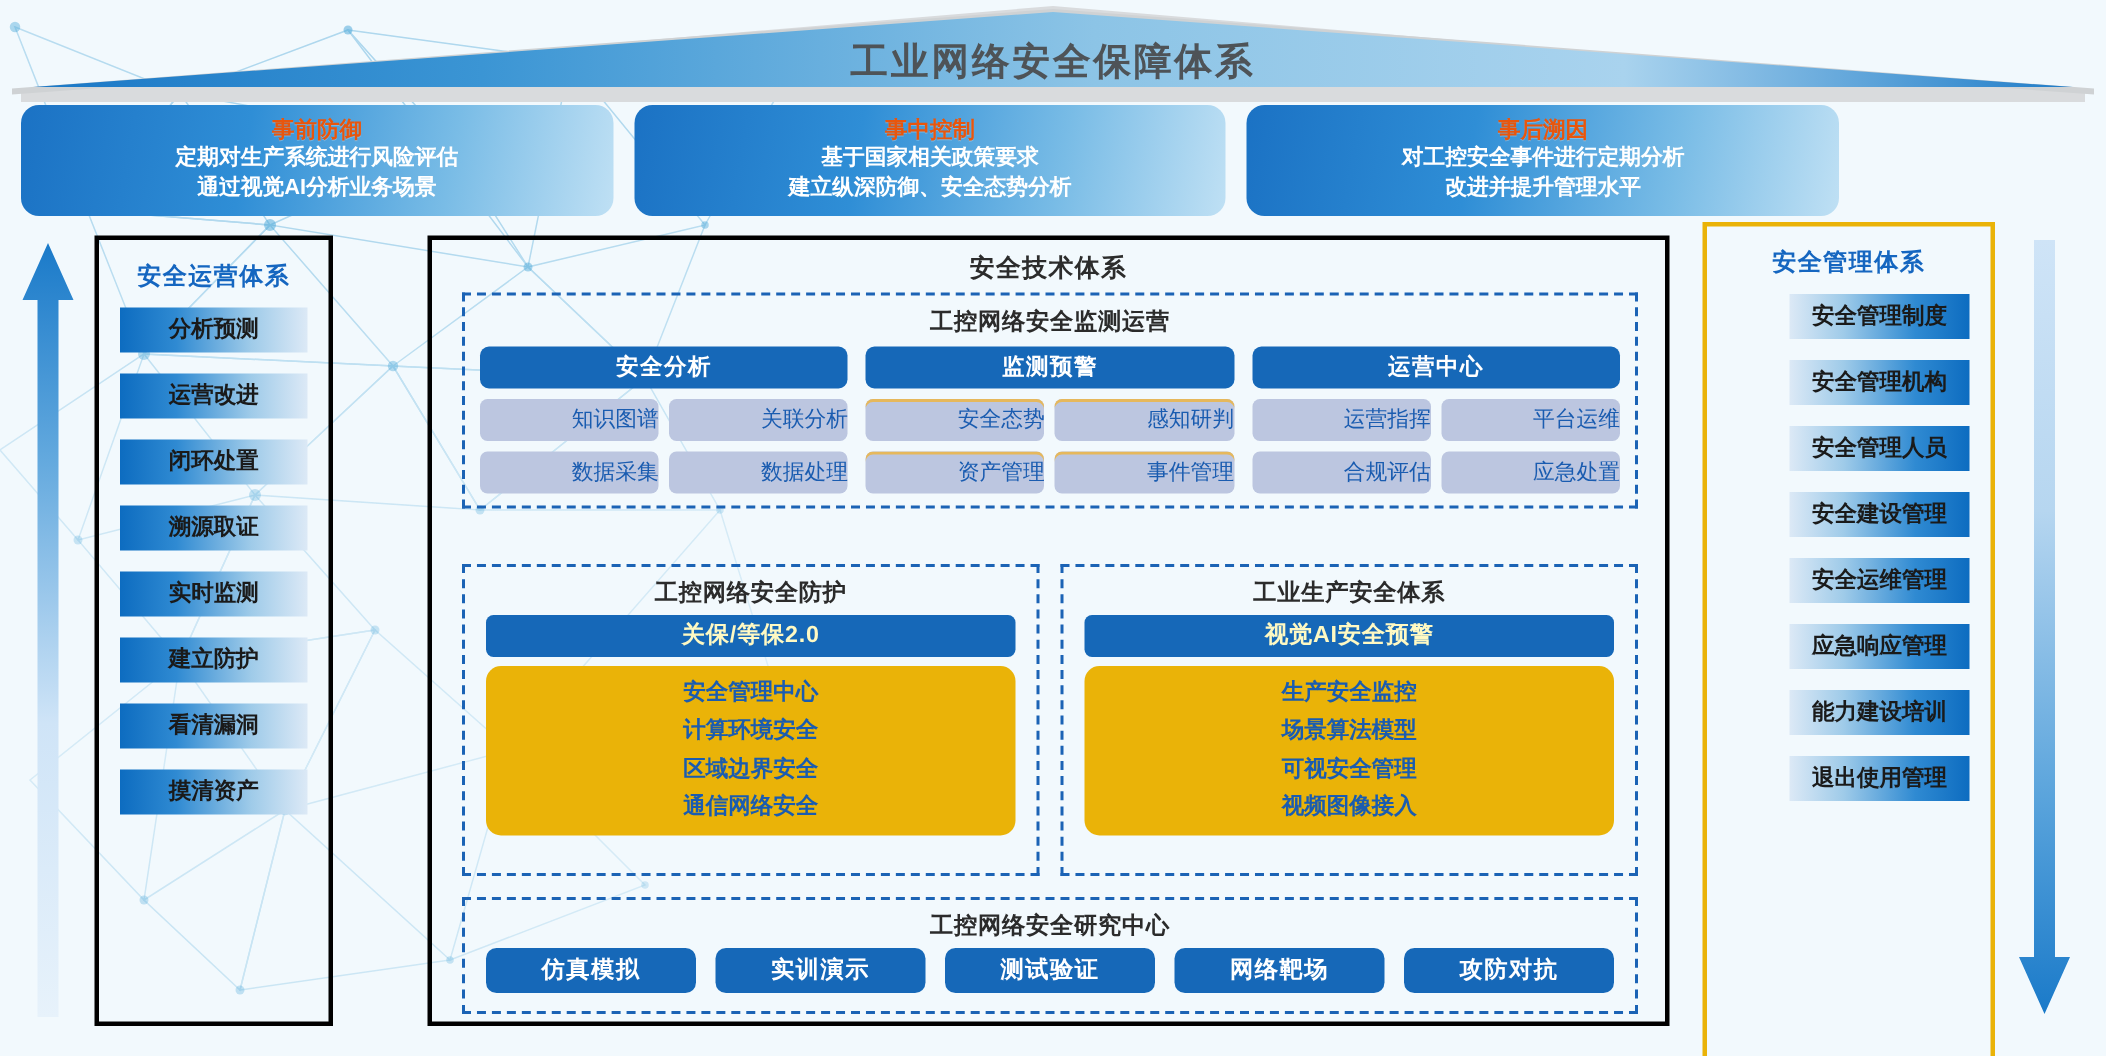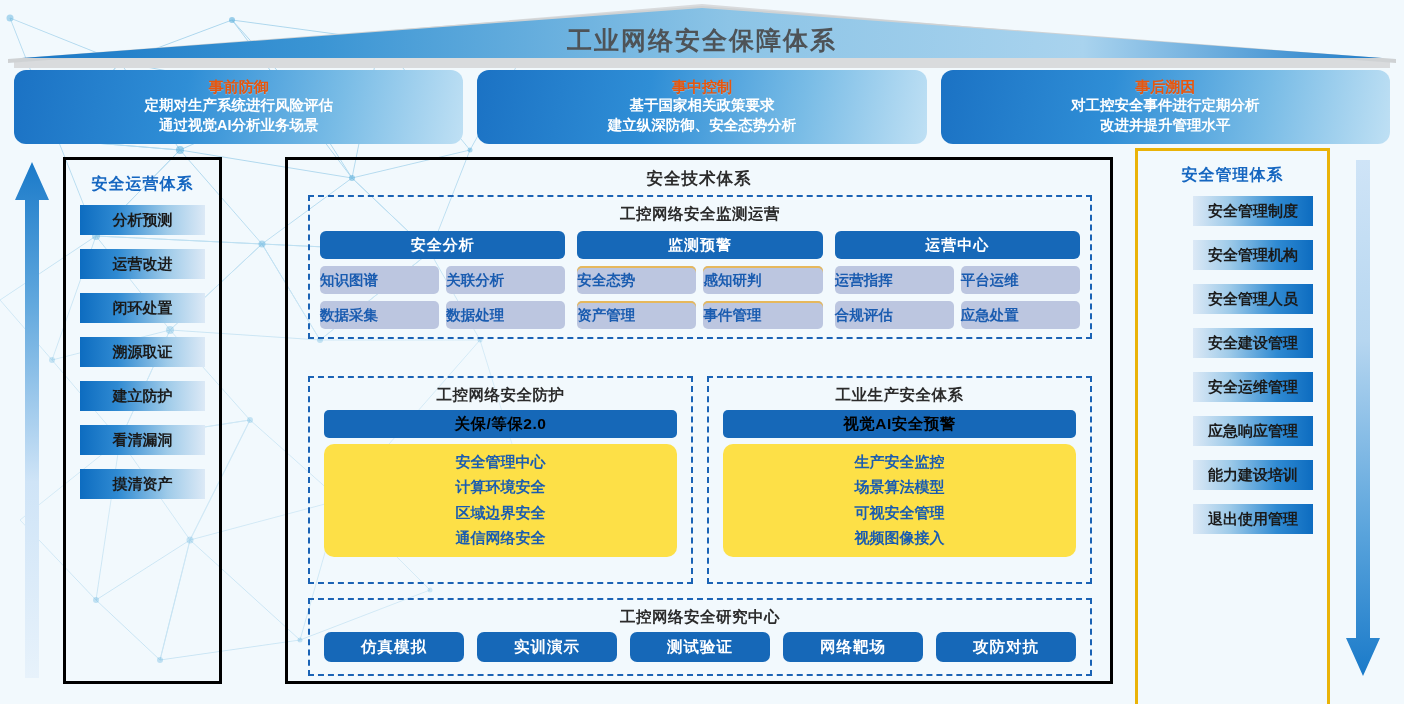--- a/index.html
+++ b/index.html
@@ -26,21 +26,21 @@
   .roof-title {
     position: absolute; left: 0; top: 24px; width: 1404px;
     text-align: center;
     font-size: 25px; font-weight: bold; color: #4e5357;
     letter-spacing: 2px;
     z-index: 3;
   }
 
   
   .phase-row {
-    position: absolute; left: 14px; top: 70px; width: 1376px; height: 74px;
+    position: absolute; left: 14px; top: 70px; width: 1212px; height: 74px;
     display: flex; gap: 14px; z-index: 3; text-align: right;
   }
   .phase-card {
     flex: 1 1 0; border-radius: 12px;
     background: linear-gradient(100deg, #1b72c4 0%, #2f8ed6 38%, #79bce6 72%, #bfe0f4 100%);
     display: flex; flex-direction: column; align-items: center; justify-content: center;
     padding: 5px 8px 6px 8px;
   }
   .phase-title {
     font-size: 15px; font-weight: bold; color: #e8560d; line-height: 1.25;
@@ -106,35 +106,35 @@
   .mon-col { flex: 1 1 0; }
   .mon-bar {
     height: 28px; line-height: 28px; text-align: center; border-radius: 6px;
     background: #1668b8; color: #fff; font-size: 15px; font-weight: bold;
     letter-spacing: 1px;
   }
   .mon-grid {
     display: grid; grid-template-columns: 1fr 1fr; gap: 7px; margin-top: 7px;
   }
   .chip {
-    height: 28px; line-height: 28px; text-align: left; border-radius: 5px;
-    background: #bcc6e0; color: #1a5cb0; font-size: 14.5px; font-weight: bold;
+    height: 28px; line-height: 28px; text-align: right; border-radius: 5px;
+    background: #bcc6e0; color: #1a5cb0; font-size: 14.5px; font-weight: normal;
   }
   .chip.topline { box-shadow: inset 0 2px 0 #e6b85c; }
 
   
   .panel-protect { left: 20px; top: 216px; width: 385px; height: 208px; }
   .panel-produce { left: 419px; top: 216px; width: 385px; height: 208px; }
   .blue-bar {
     margin: 4px 14px 0 14px; height: 28px; line-height: 28px; text-align: center;
-    border-radius: 5px; background: #1668b8; color: #000000;
+    border-radius: 5px; background: #1668b8; color: #fef9c3;
     font-size: 15.5px; font-weight: bold; letter-spacing: .5px;
   }
   .soft-box {
-    margin: 6px 14px 0 14px; border-radius: 10px; background: #fde047;
+    margin: 6px 14px 0 14px; border-radius: 10px; background: #eab308;
     padding: 8px 0 9px 0;
     display: flex; flex-direction: column; align-items: center; gap: 5px;
   }
   .soft-line {
     font-size: 15px; font-weight: bold; color: #1a5cb0; line-height: 1.35;
   }
 
   
   .panel-research { left: 20px; top: 438px; width: 784px; height: 78px; }
   .research-row {
@@ -282,20 +282,21 @@
   <polygon points="18,516 35,478 25,478 25,0 11,0 11,478 1,478" fill="url(#arrDn)"></polygon>
 </svg>
 
 <div class="col-left">
   <div class="col-head">安全运营体系</div>
   <div class="pill-list">
     <div class="pill l2r">分析预测</div>
     <div class="pill l2r">运营改进</div>
     <div class="pill l2r">闭环处置</div>
     <div class="pill l2r">溯源取证</div>
+    <div class="pill l2r">实时监测</div>
     <div class="pill l2r">建立防护</div>
     <div class="pill l2r">看清漏洞</div>
     <div class="pill l2r">摸清资产</div>
   </div>
 </div>
 
 <div class="col-right">
   <div class="col-head">安全管理体系</div>
   <div class="pill-list">
     <div class="pill r2l">安全管理制度</div>

